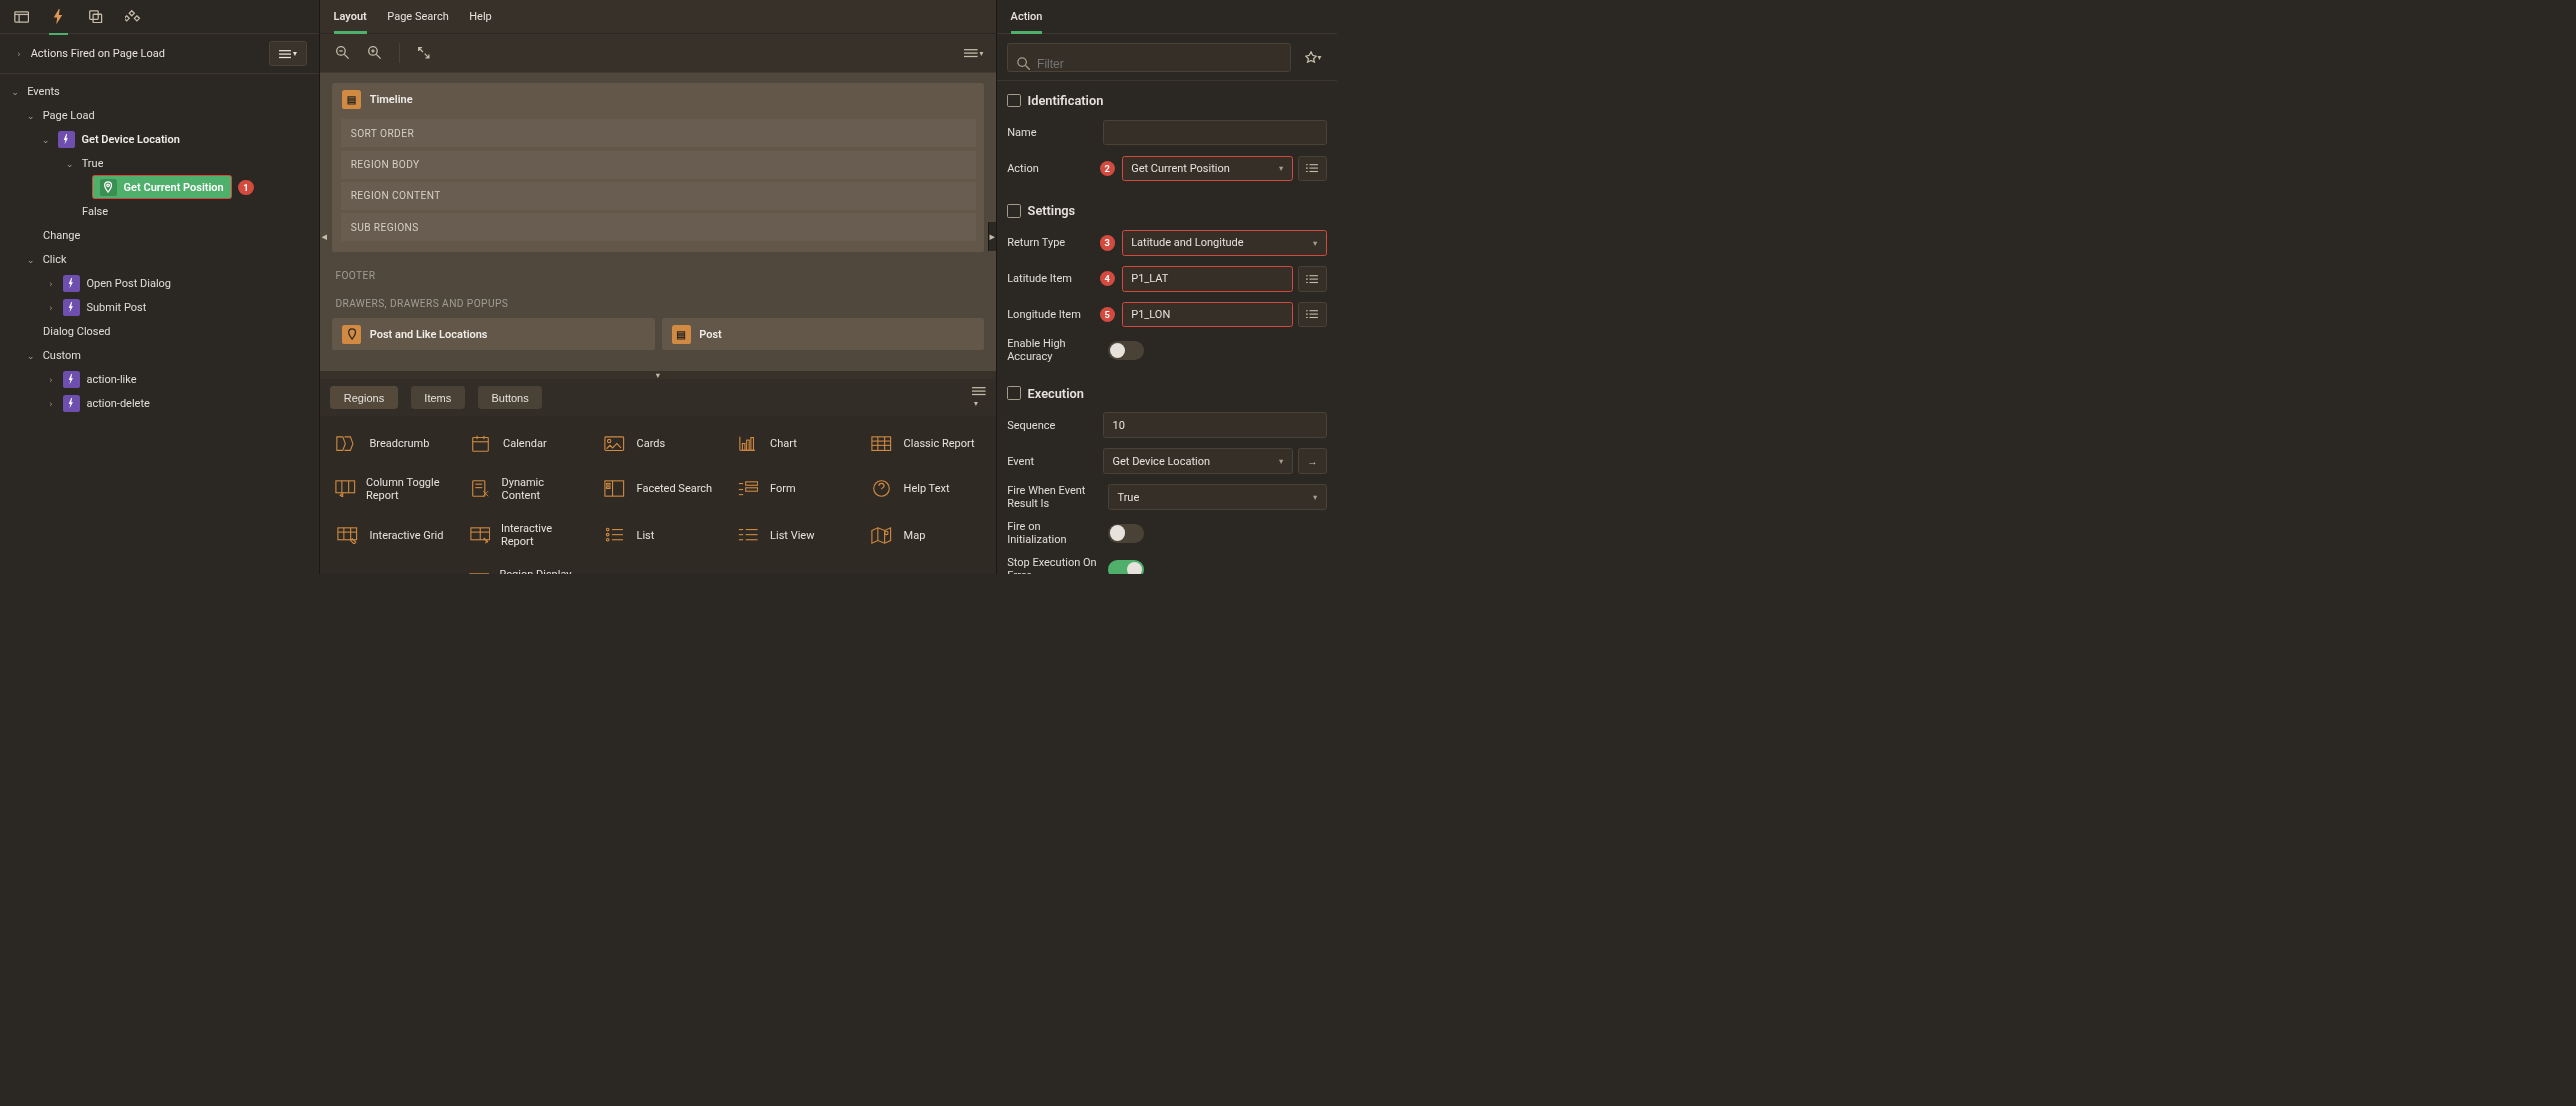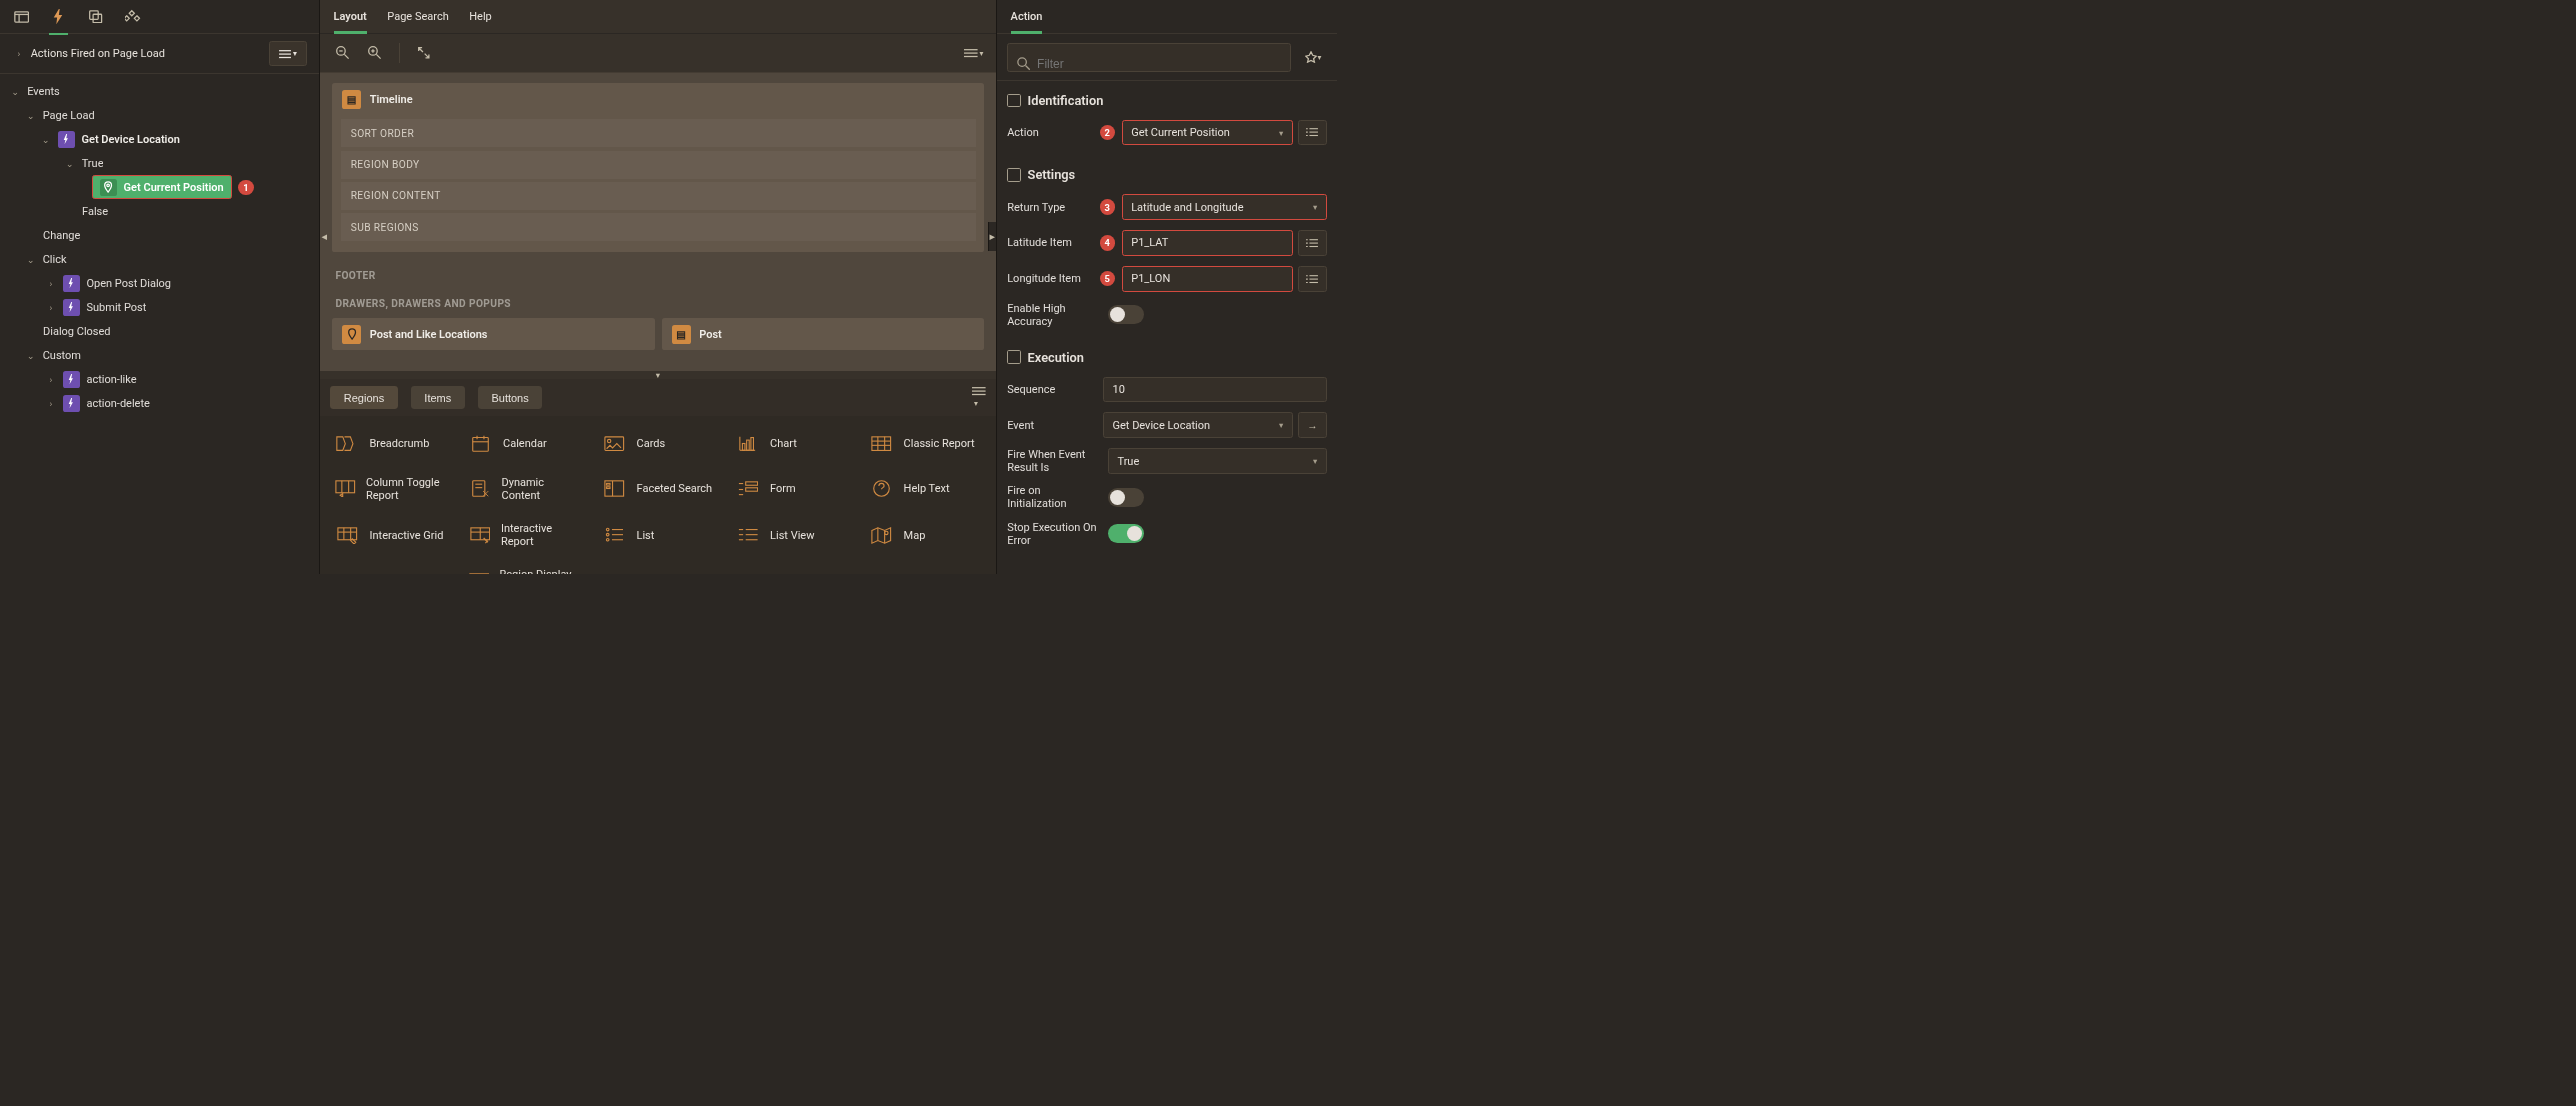--- a/index.html
+++ b/index.html
@@ -40,21 +40,21 @@
 .center-toolbar .divider{width:0.9px;height:20.5px;background:#4a4237;margin:0 3.4px}
 .center-toolbar .spacer{flex:1}
 .canvas{flex:1;background:linear-gradient(#6b5f52,#6b5f52);padding:10.2px 12px;position:relative;overflow:hidden}
 .canvas::before{content:"";position:absolute;inset:0;background:rgba(0,0,0,.25);pointer-events:none}
 .canvas-resize{position:absolute;left:0;top:50%;width:8.5px;height:29px;display:flex;align-items:center;justify-content:center;color:#c4bca9;cursor:ew-resize}
 .canvas-resize.right{left:auto;right:0}
 .region-block{background:rgba(114,101,85,.55);border-radius:2.6px;margin-bottom:10.2px;position:relative}
 .region-header{display:flex;align-items:center;gap:8.5px;padding:6.8px 10.2px;color:#f0ede8;font-weight:600}
 .region-header .r-ico{width:19px;height:19px;background:#d08a42;border-radius:2.6px;display:flex;align-items:center;justify-content:center;font-size:10.2px;color:#2b2723}
 .region-slot{background:rgba(255,255,255,.04);margin:3.4px 8.5px;padding:8.5px 10.2px;color:#d6cfc4;font-size:10.2px;letter-spacing:0.4px}
-.section-title{color:#d6cfc4;font-size:10.2px;letter-spacing:0.4px;font-weight:700;padding:8.5px 3.4px}
+.section-title{color:#d6cfc4;font-size:10.2px;letter-spacing:0.4px;font-weight:400;padding:8.5px 3.4px}
 .two-col{display:grid;grid-template-columns:1fr 1fr;gap:7px}
 .canvas-splitter{height:8.5px;display:flex;justify-content:center;align-items:center;color:#c4bca9;font-size:8.5px}
 .gallery-bar{display:flex;align-items:center;gap:13px;padding:6.8px 10.2px;background:#332d27}
 .tab-btn{background:#4a4237;color:#e7e2dc;border:none;padding:5.1px 13.6px;border-radius:3.4px;font-size:11px}
 .tab-btn.active{background:#54493b}
 .gallery-bar .spacer{flex:1}
 .gallery{display:grid;grid-template-columns:repeat(5,1fr);gap:6.8px 12px;padding:8.5px 10.2px;background:#2f2a24}
 .g-item{display:flex;align-items:center;gap:10.2px;padding:6.8px 5.1px;color:#e7e2dc;cursor:pointer}
 .g-item .g-ico{width:24px;height:24px;color:#d08a42;display:flex;align-items:center;justify-content:center}
 
@@ -545,20 +545,28 @@
           <span style="font-size:7.7px">▾</span>
         </div>
     </div>
 
     <div class="section">
       <div class="section-head">
         <span class="chbox"></span>
         <span>Identification</span>
       </div>
       <div class="field-row">
+        <div class="field-label">Name</div>
+        <div class="field-ctrl">
+            <div class="inp">
+              <span></span>
+            </div>
+          </div>
+      </div>
+      <div class="field-row">
         <div class="field-label">Action</div>
         <span class="badge-num" style="margin-left:-3.4px">2</span>
         <div class="field-ctrl">
           <div class="sel hl">
               <span>Get Current Position</span>
               <span style="font-size:8.5px;color:#a59d8c">▾</span>
             </div>
           <div class="lov-btn">
               <svg width="12" height="10.2" fill="none" stroke="currentColor" stroke-width="1.3" viewBox="0 0 14 12">
                 <line x1="0" y1="2" x2="2" y2="2"></line>

